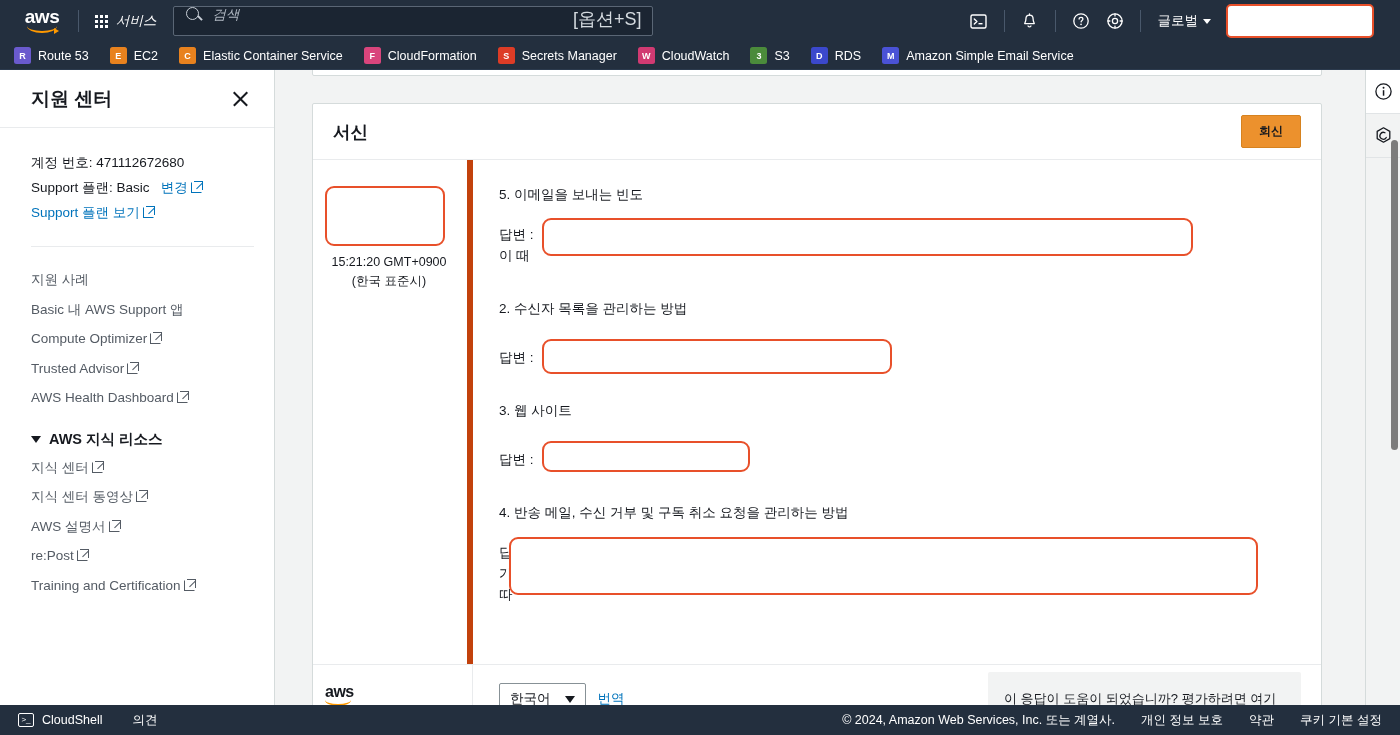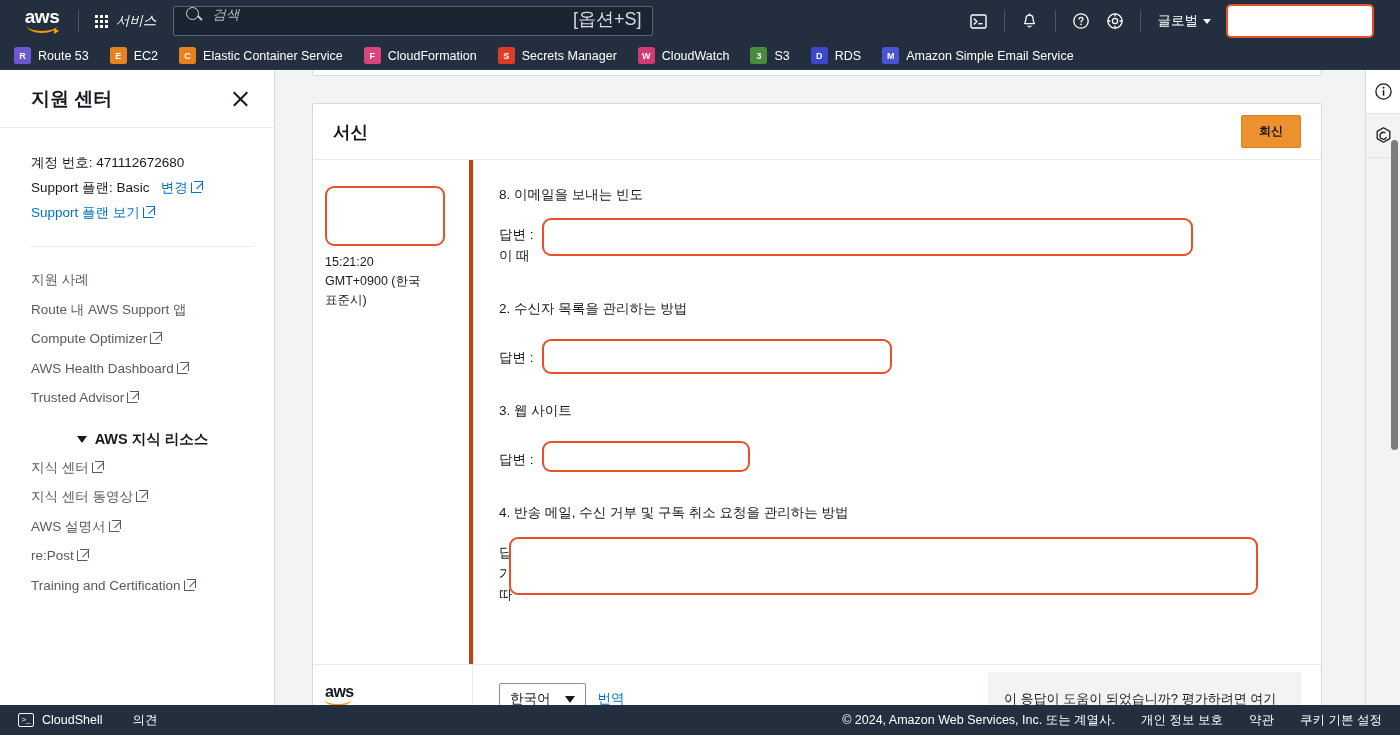--- a/index.html
+++ b/index.html
@@ -161,21 +161,20 @@
     transform-origin: right center;
   }
   .sb-sep { height: 1px; background: #e9ebed; margin: 21px 0 18px 0; }
   .sb-link {
     font-size: 13.5px; color: #545b64; line-height: 29.5px; cursor: pointer;
     display: block;
   }
   .sb-group {
     display: flex; align-items: center; gap: 8px; margin: 17px 0 4px 0;
     cursor: pointer;
-    justify-content: center;
   }
   .tri-d {
     width: 0; height: 0; border-left: 5.5px solid transparent;
     border-right: 5.5px solid transparent; border-top: 7px solid #16191f;
   }
   .sb-group-label { font-size: 14.5px; font-weight: 700; color: #16191f; }
 
   
   .main {
     position: absolute; top: 70px; left: 275px; width: 1090px; height: 649px;
@@ -195,22 +194,23 @@
   }
   .card-title { font-size: 17.5px; font-weight: 700; color: #16191f; }
   .reply-btn {
     background: #ec912d; border: 1px solid #d6821f; border-radius: 2px;
     color: #16191f; font-size: 12px; font-weight: 700;
     padding: 7px 17px; cursor: pointer; font-family: inherit;
   }
 
   .msg-row { display: flex; min-height: 440px; }
   .msg-left {
-    width: 160px; flex: none; padding: 26px 36px 18px 12px;
-    border-right: 4px solid #c2410c;
+    width: 160px; flex: none; padding: 26px 14px 18px 12px;
+    border-right: 6px solid #c2410c;
+    text-align: center;
   }
   .sender-redact {
     width: 120px; height: 60px; background: #ffffff;
     border: 2px solid #e8502a; border-radius: 9px;
   }
   .msg-time {
     margin-top: 7px; font-size: 12.5px; color: #16191f; line-height: 19px;
   }
   .msg-body { flex: 1; padding: 26px 26px 20px 26px; position: relative; }
 
@@ -416,24 +416,24 @@
         <span class="lnk"><span>변경</span><span class="ext"><i></i></span></span>
       </div>
       <div class="sb-meta">
         <span class="lnk"><span>Support 플랜 보기</span><span class="ext"><i></i></span></span>
       </div>
 
       <div class="sb-sep"></div>
 
       <div id="sb-links">
           <span class="sb-link"><span>지원 사례</span></span>
-          <span class="sb-link"><span>Route 내 AWS Support 앱</span></span>
+          <span class="sb-link"><span>Basic 내 AWS Support 앱</span></span>
           <span class="sb-link"><span>Compute Optimizer</span><span class="ext"><i></i></span></span>
+          <span class="sb-link"><span>Trusted Advisor</span><span class="ext"><i></i></span></span>
           <span class="sb-link"><span>AWS Health Dashboard</span><span class="ext"><i></i></span></span>
-          <span class="sb-link"><span>Trusted Advisor</span><span class="ext"><i></i></span></span>
         </div>
 
       <div class="sb-group">
         <span class="tri-d"></span>
         <span class="sb-group-label">AWS 지식 리소스</span>
       </div>
 
       <div id="sb-group-links">
           <span class="sb-link"><span>지식 센터</span><span class="ext"><i></i></span></span>
           <span class="sb-link"><span>지식 센터 동영상</span><span class="ext"><i></i></span></span>
@@ -457,21 +457,21 @@
 
       <div class="msg-row">
 
         <div class="msg-left">
           <div class="sender-redact"></div>
           <div class="msg-time">15:21:20 GMT+0900 (한국 표준시)</div>
         </div>
 
         <div class="msg-body">
 
-          <div class="q">8. 이메일을 보내는 빈도</div>
+          <div class="q">5. 이메일을 보내는 빈도</div>
           <div class="ans-block" style="height:52px;">
             <div class="ansline">답변 :</div>
             <div class="ansline">이 때 </div>
             <div class="redact" style="left:43px; top:-6px; width:651px; height:38px;"></div>
           </div>
 
           <div class="q">2. 수신자 목록을 관리하는 방법</div>
           <div class="ans-block" style="height:40px;">
             <div class="ansline" style="padding-top:9px;">답변 :</div>
             <div class="redact" style="left:43px; top:1px; width:350px; height:35px;"></div>

